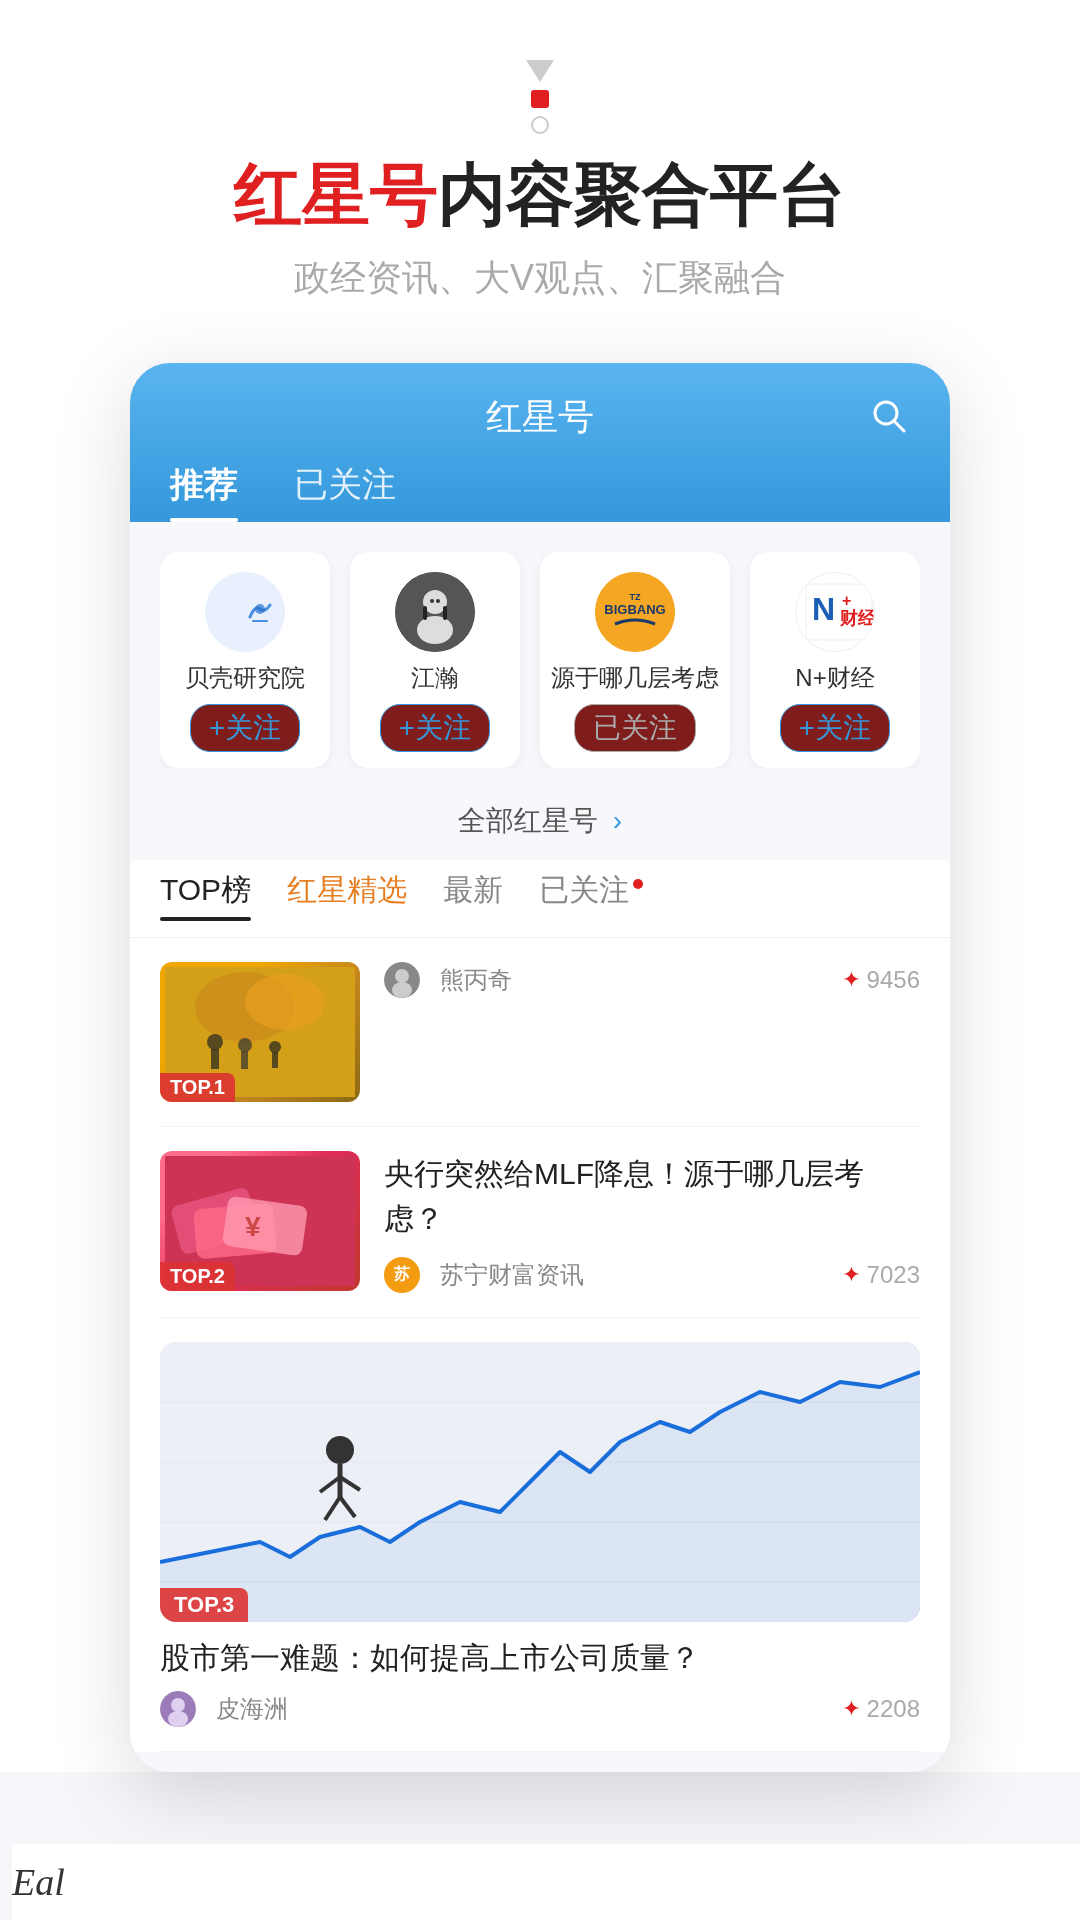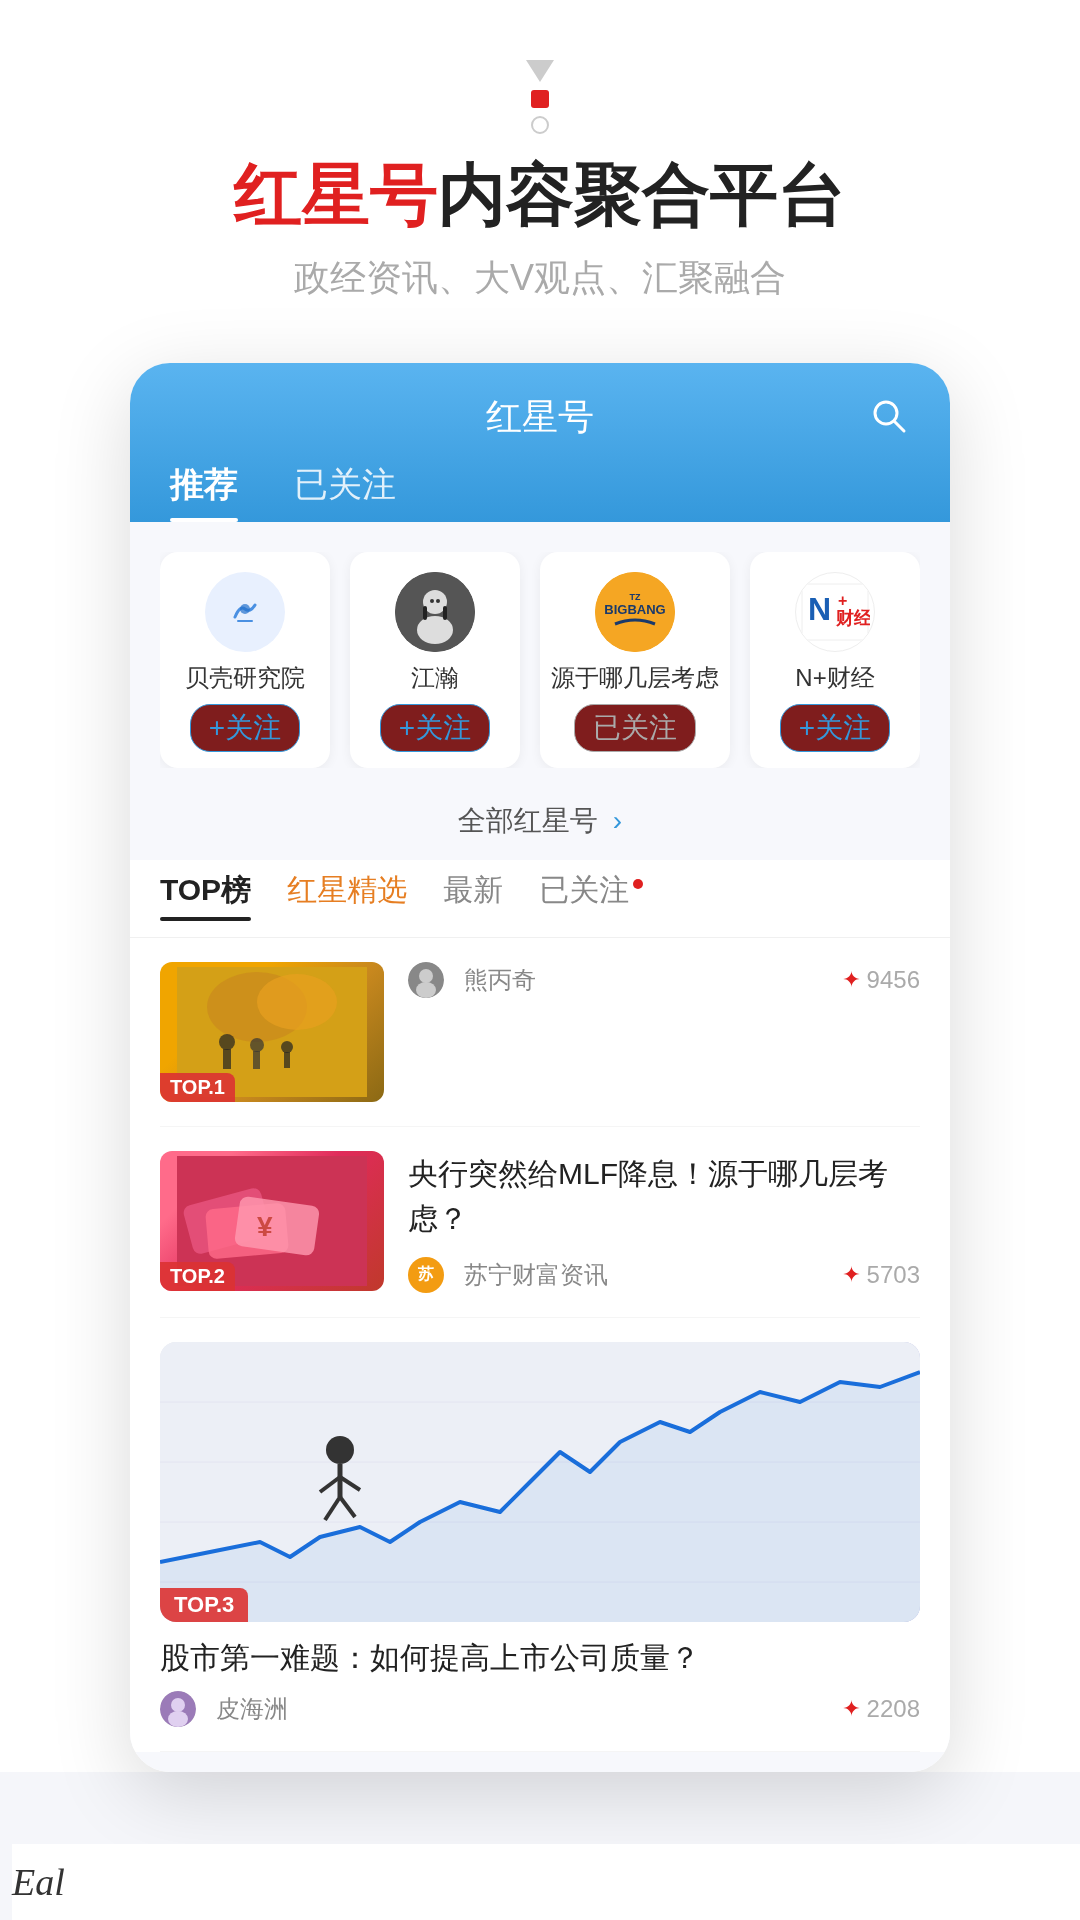--- a/index.html
+++ b/index.html
@@ -168,21 +168,21 @@
     }
     .channel-avatar {
       width: 80px;
       height: 80px;
       border-radius: 50%;
       background: #eee;
       margin-bottom: 10px;
       overflow: hidden;
       display: flex;
       align-items: center;
-      justify-content: center;
+      justify-content: flex-end;
       font-size: 28px;
       font-weight: bold;
     }
     .channel-avatar.beike {
       background: #e8f0fe;
     }
     .channel-avatar.jianghan {
       background: #555;
     }
     .channel-avatar.bigbang {
@@ -242,21 +242,21 @@
     }
     .content-tab {
       font-size: 30px;
       color: #888;
       padding-bottom: 10px;
       cursor: pointer;
       position: relative;
     }
     .content-tab.active {
       color: #222;
-      font-weight: 700;
+      font-weight: 400;
     }
     .content-tab.active::after {
       content: '';
       position: absolute;
       bottom: 0;
       left: 0;
       width: 100%;
       height: 4px;
       background: #222;
       border-radius: 2px;
@@ -283,21 +283,21 @@
 
     .news-item {
       display: flex;
       gap: 24px;
       padding: 24px 0;
       border-bottom: 1px solid #f5f5f5;
       align-items: flex-start;
     }
 
     .news-thumb {
-      width: 224px;
+      width: 200px;
       height: 140px;
       border-radius: 12px;
       flex-shrink: 0;
       position: relative;
       overflow: hidden;
     }
     
     .thumb-placeholder-1 {
       background: linear-gradient(135deg, #f0a500 30%, #c8881e 60%, #8b6914 100%);
       width: 100%;
@@ -598,21 +598,21 @@
             </div>
             <div class="news-body">
               <p class="news-title">央行突然给MLF降息！源于哪几层考虑？</p>
               <div class="news-meta">
                 <div class="news-author">
                   <div class="orange-circle author-avatar">苏</div>
                   <span class="author-name">苏宁财富资讯</span>
                 </div>
                 <div class="news-stats">
                   <span class="star-icon">✦</span>
-                  <span>5703</span>
+                  <span>7023</span>
                 </div>
               </div>
             </div>
           </div>
 
           <div class="news-item-big">
             <div class="news-big-thumb">
               <svg width="760" height="280" viewBox="0 0 760 280">
                 <rect width="760" height="280" fill="#eceff6"></rect>
 

